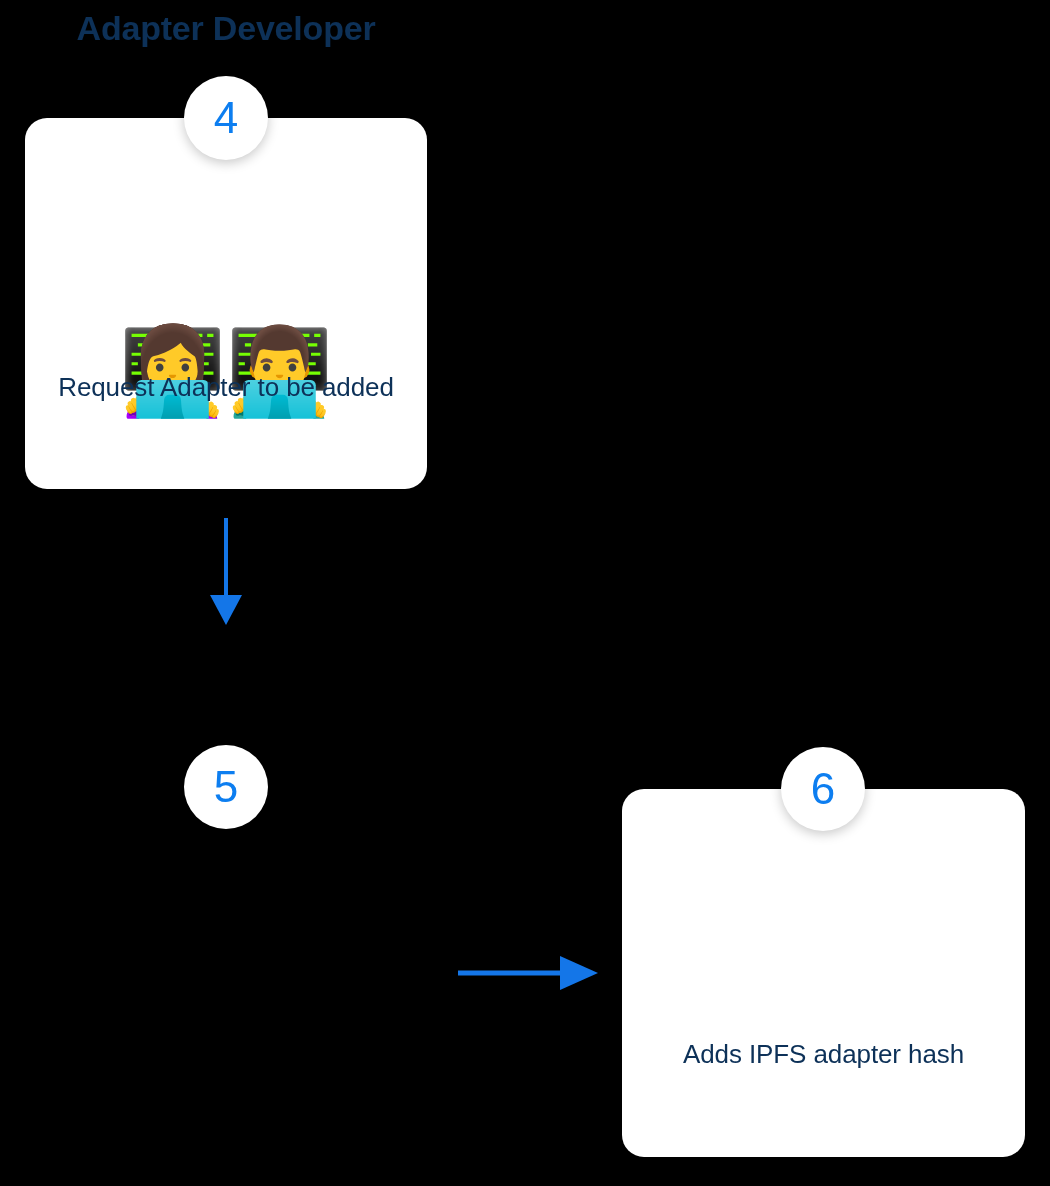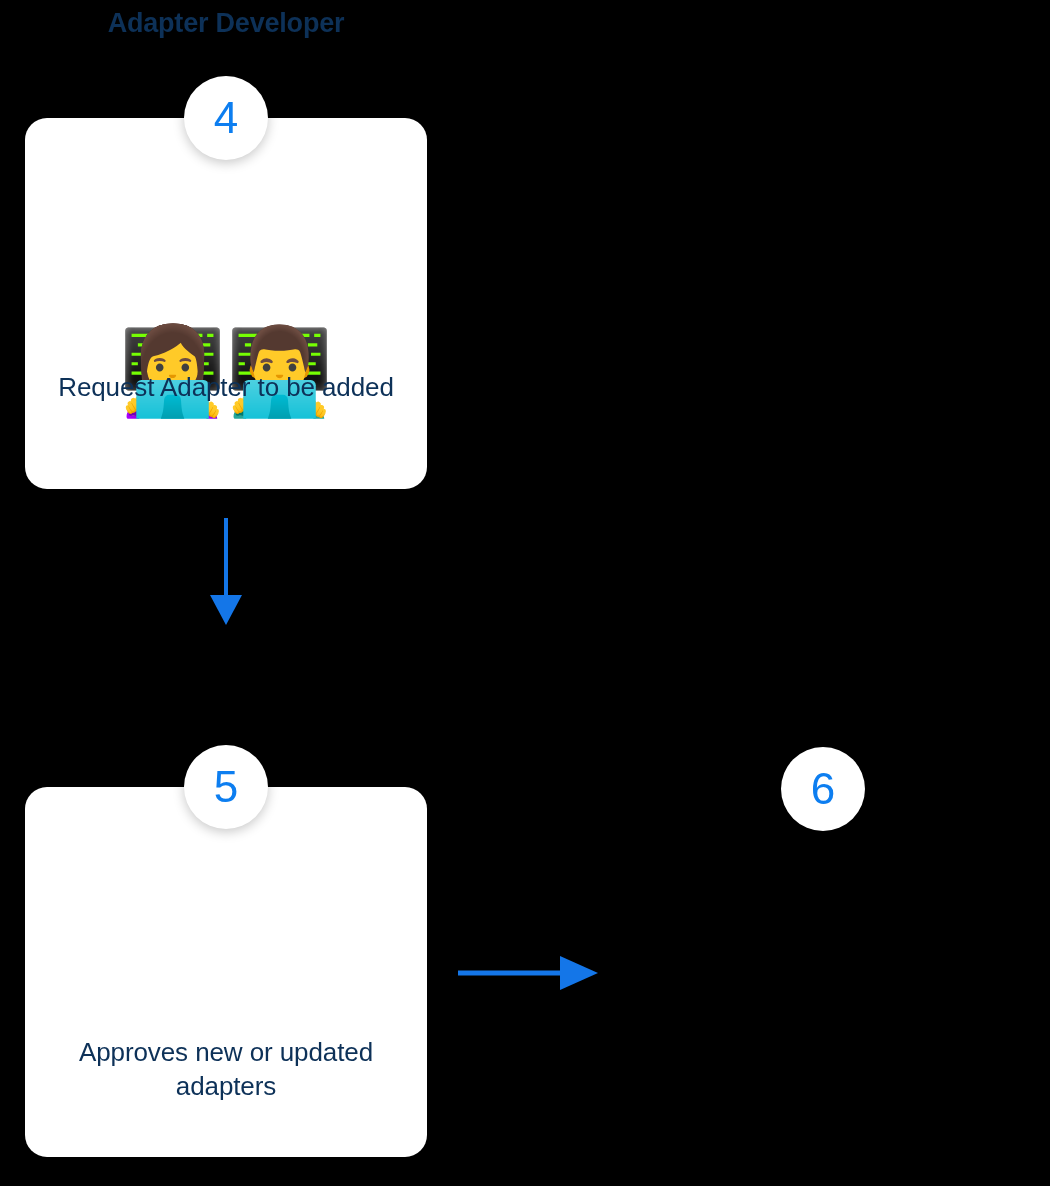--- a/index.html
+++ b/index.html
@@ -21,21 +21,21 @@
     position: absolute;
     inset: 0;
     width: 1050px;
     height: 1186px;
   }
 
   
   .lane-title {
     position: absolute;
     color: #0d3158;
-    font-size: 27px;
+    font-size: 34px;
     font-weight: 700;
     letter-spacing: -0.2px;
     line-height: 1.45;
     text-align: center;
     white-space: pre-line;
     user-select: none;
   }
   .lane-title.dev        { left: 25px;  top: 4px;   width: 402px; }
   .lane-title.governance { left: 25px;  top: 672px; width: 402px; }
   .lane-title.registry   { left: 622px; top: 633px; width: 403px; }
@@ -132,28 +132,28 @@
   </div>
   <div class="step-badge s4">4</div>
 
   <div class="connector down">
     <svg width="60" height="118" viewBox="0 0 60 118" aria-hidden="true">
       <line x1="30" y1="6" x2="30" y2="84" stroke="#1476e8" stroke-width="4"></line>
       <polygon points="14,83 46,83 30,113" fill="#1476e8"></polygon>
     </svg>
   </div>
 
-  <div class="card card-5">
-
-    <div class="card-caption">Approves new or updated adapters</div>
-  </div>
   <div class="step-badge s5">5</div>
 
   <div class="connector right">
     <svg width="160" height="46" viewBox="0 0 160 46" aria-hidden="true">
       <line x1="8" y1="23" x2="112" y2="23" stroke="#1476e8" stroke-width="5"></line>
       <polygon points="110,6 110,40 148,23" fill="#1476e8"></polygon>
     </svg>
   </div>
 
+  <div class="card card-6">
+
+    <div class="card-caption">Adds IPFS adapter hash</div>
+  </div>
   <div class="step-badge s6">6</div>
 
 </div>
 
 </body></html>

